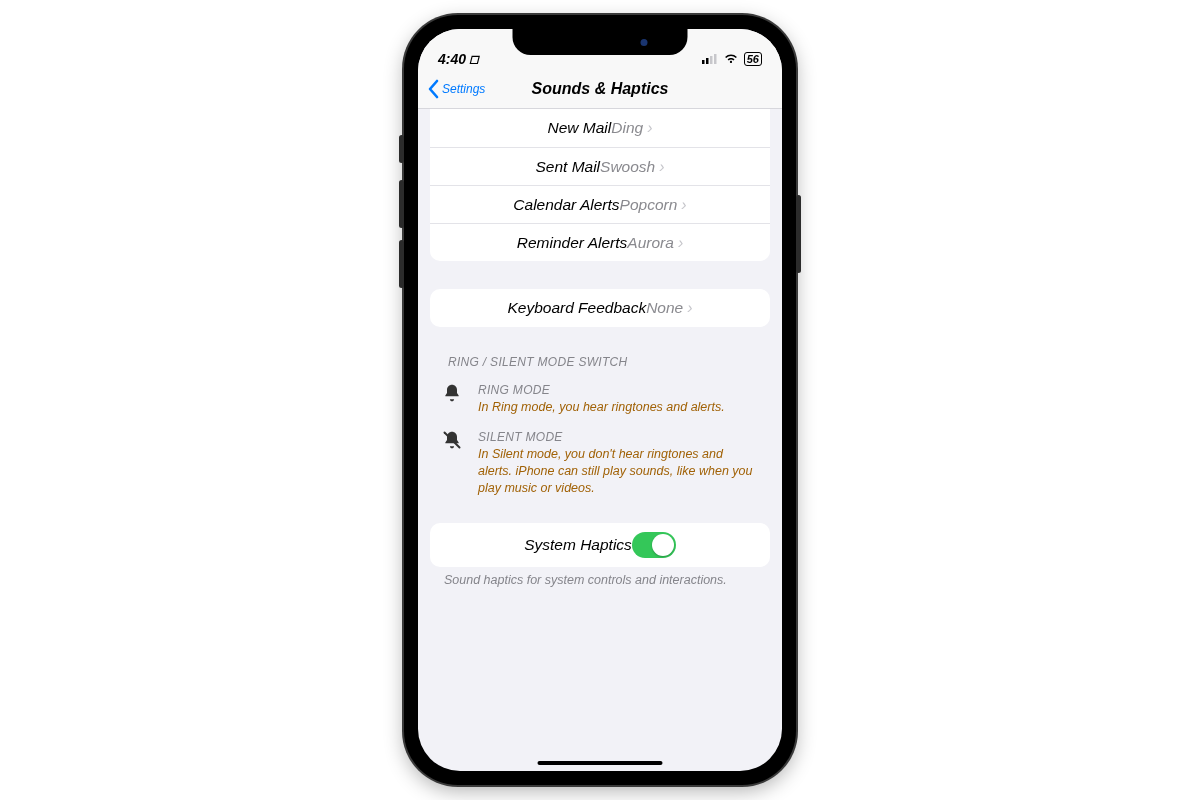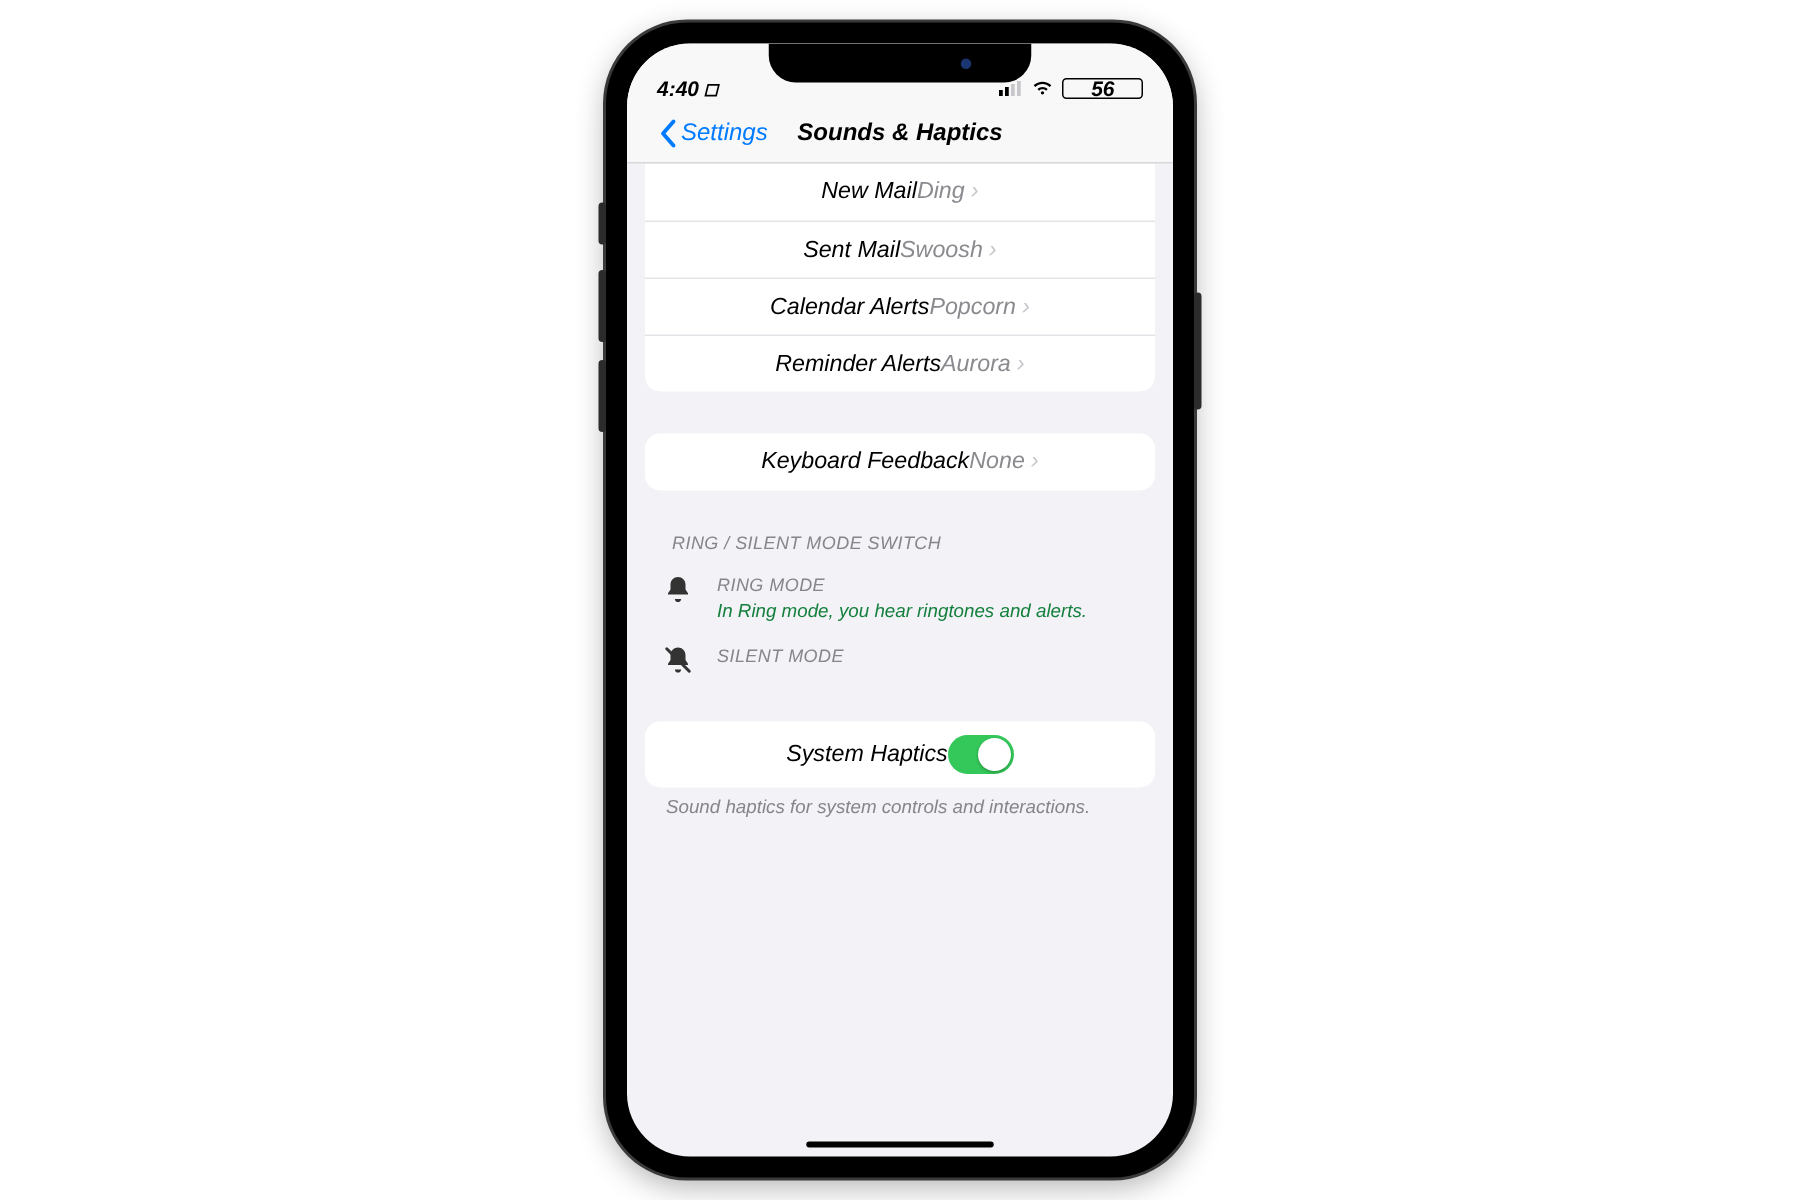--- a/index.html
+++ b/index.html
@@ -59,34 +59,34 @@
     background:#f8f8f8;
     display:flex; align-items:flex-end; justify-content:space-between;
     padding: 0 20px 2px 20px;
     font-size:14px; font-weight:600;
   }
   .status-left { display:flex; align-items:center; gap:3px;}
   .status-right { display:flex; align-items:center; gap:5px;}
   .battery-box {
     display:inline-flex; align-items:center; gap:1px;
     border:1.3px solid #000; border-radius:3px;
-    padding:0 18px; font-size:14px; font-weight:700; height:14px;justify-content:flex-end;
+    padding:0 2px; font-size:11px; font-weight:700; height:14px;justify-content:flex-end;
   }
   .navbar {
     height:40px;
     background:#f8f8f8;
     border-bottom:0.5px solid #d7d7dc;
     display:flex; align-items:center; justify-content:center;
     position:relative;
     font-size:16px;
   }
   .nav-back {
-    position:absolute; left:20px; top:0; height:100%;
+    position:absolute; left:8px; top:0; height:100%;
     display:flex; align-items:center;
-    color:#007aff; font-size:16px;
+    color:#007aff; font-size:12px;
   }
   .nav-back svg { width:14px; height:20px; }
   .nav-title { font-weight:600; }
   .content { flex:1; overflow:hidden; }
 
   .group { margin: 0 12px; background:#fff; border-radius:10px; overflow:hidden;}
   .group.first { border-top-left-radius:0; border-top-right-radius:0; margin-top:0;}
   .group + .group { margin-top: 28px; }
   .row {
     display:flex; align-items:center; justify-content:center;
@@ -116,21 +116,21 @@
   }
   .highlight {
     border:3px solid #ff1e1e; border-radius:12px;
   }
   .explain {
     margin: 14px 24px 0 24px;
     display:flex; gap:14px;
   }
   .explain .icon { width:22px; flex-shrink:0; color:#333; }
   .explain .txt .title { font-size:12px; color:#85858b; letter-spacing:0.3px; margin-bottom:2px;}
-  .explain .txt .desc { font-size:12.5px; color:#15803d; line-height:1.35;}
+  .explain .txt .desc { font-size:12.5px; color:#a16207; line-height:1.35;}
   .footer-note {
     margin: 6px 26px 0 26px;
     font-size:12.5px; color:#85858b;
   }
   .home-indicator {
     position:absolute; bottom:6px; left:50%; transform:translateX(-50%);
     width:125px; height:4.5px; background:#000; border-radius:3px;
   }
 </style>
 </head>
@@ -238,20 +238,21 @@
       </div>
       <div class="explain">
         <div class="icon">
           <svg viewBox="0 0 24 24" width="20" height="20">
               <path fill="#333" d="M12 2c-3.3 0-6 2.7-6 6v4l-2 3v1h16v-1l-2-3V8c0-3.3-2.7-6-6-6zm0 20c1.4 0 2.5-1.1 2.5-2.5h-5C9.5 20.9 10.6 22 12 22z"></path>
               <line x1="3" y1="3" x2="21" y2="21" stroke="#333" stroke-width="2.4" stroke-linecap="round"></line>
             </svg>
         </div>
         <div class="txt">
           <div class="title">SILENT MODE</div>
+          <div class="desc">In Silent mode, you don't hear ringtones and alerts. iPhone can still play sounds, like when you play music or videos.</div>
         </div>
       </div>
 
       <div class="group" style="margin-top:26px">
         <div class="row">
           <span class="label">System Haptics</span>
           <span class="toggle on">
               <span class="knob"></span>
             </span>
         </div>

